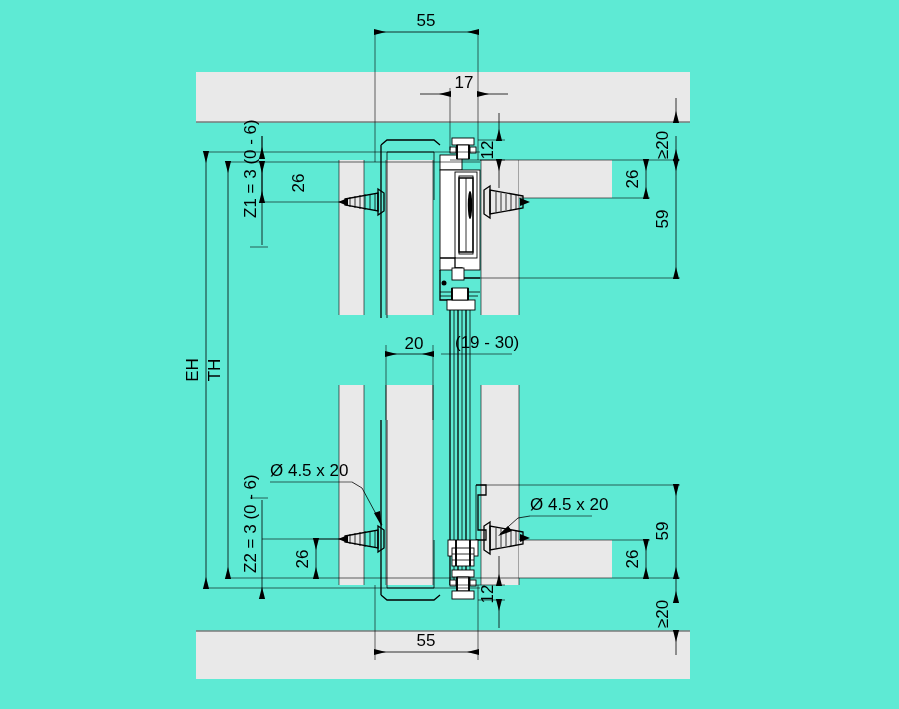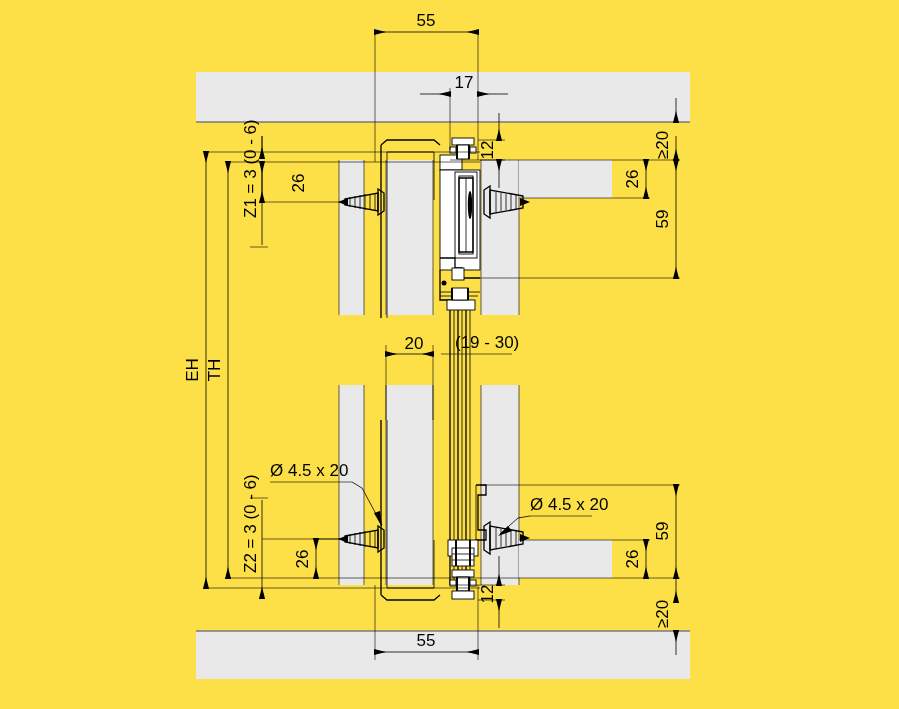--- a/index.html
+++ b/index.html
@@ -7,21 +7,21 @@
     padding: 0;
     background: #ffffff;
   }
   body {
     font-family: "Liberation Sans", sans-serif;
   }
   #drawing-root {
     position: relative;
     width: 899px;
     height: 709px;
-    background: #fde047;
+    background: #5eead4;
     overflow: hidden;
   }
   svg.sheet {
     position: absolute;
     left: 0;
     top: 0;
     width: 899px;
     height: 709px;
     display: block;
   }

